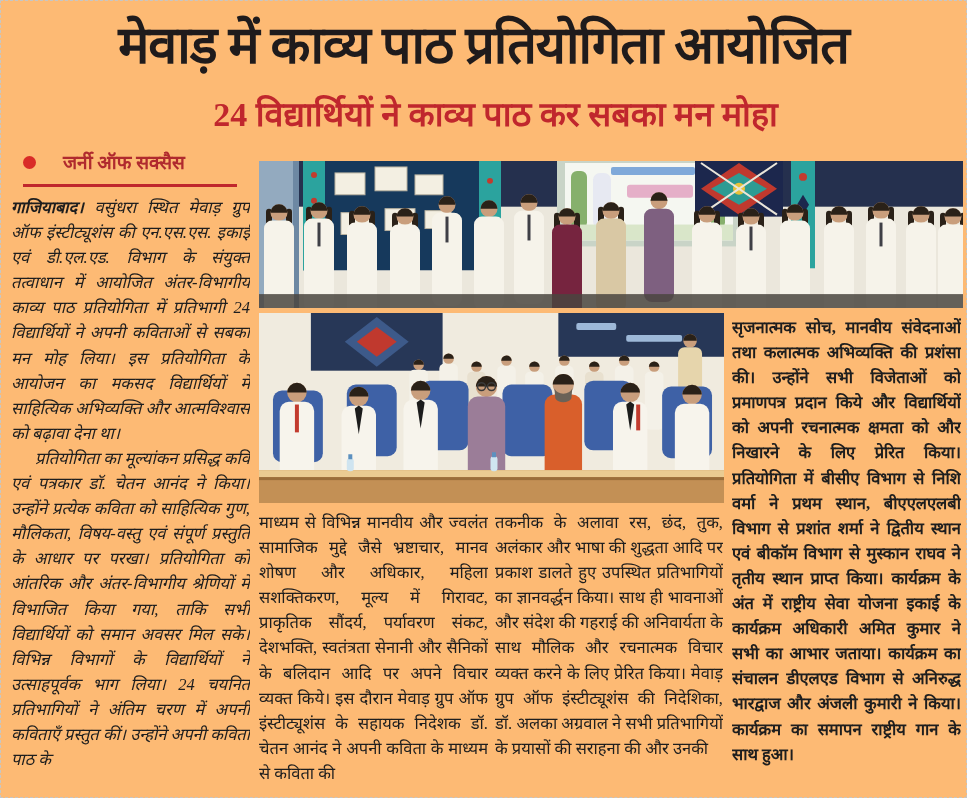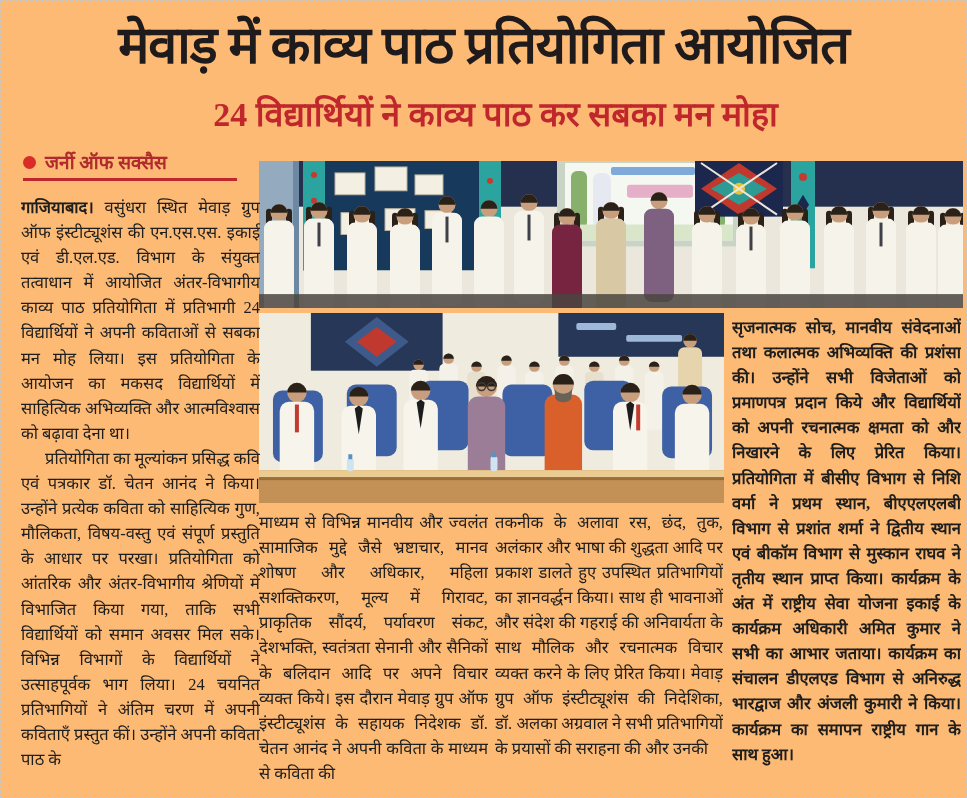--- a/index.html
+++ b/index.html
@@ -25,23 +25,23 @@
     position:absolute;left:0;right:0;top:92px;
     text-align:center;
     font-size:34px;font-weight:700;
     color:#c0272d;
     white-space:nowrap;
     line-height:1.3;
     margin-left:24px;
   }
   .byline{
     position:absolute;left:22px;top:148px;width:214px;
-    display:flex;align-items:center;gap:9px;
+    display:flex;align-items:center;gap:27px;
     border-bottom:3px solid #c0272d;
-    padding-bottom:3px;
+    padding-bottom:9px;
   }
   .byline-dot{
     width:13px;height:13px;border-radius:50%;
     background:#d92b27;flex:0 0 auto;
   }
   .byline-text{
     font-size:19px;font-weight:700;color:#b02a2e;
     white-space:nowrap;
   }
   .photo{position:absolute;overflow:hidden;background:#e9e5da;}
@@ -51,21 +51,21 @@
   .col{
     position:absolute;
     text-align:justify;
     font-size:16.5px;
     line-height:25.1px;
     color:#1e1e1e;
     overflow:hidden;
   }
   .col p{margin:0;}
   .col p.indent{text-indent:24px;}
-  #col1{left:20px;top:194px;width:239px;height:601px;}
+  #col1{left:10px;top:194px;width:239px;height:601px;font-style:italic;}
   #col2{left:258px;top:509px;width:229px;height:286px;}
   #col3{left:494px;top:509px;width:228px;height:286px;}
   #col4{left:731px;top:314px;width:229px;height:481px;font-weight:bold;}
   .dateline{font-weight:700;}
 </style>
 </head>
 <body>
 
 <div class="page">
 

